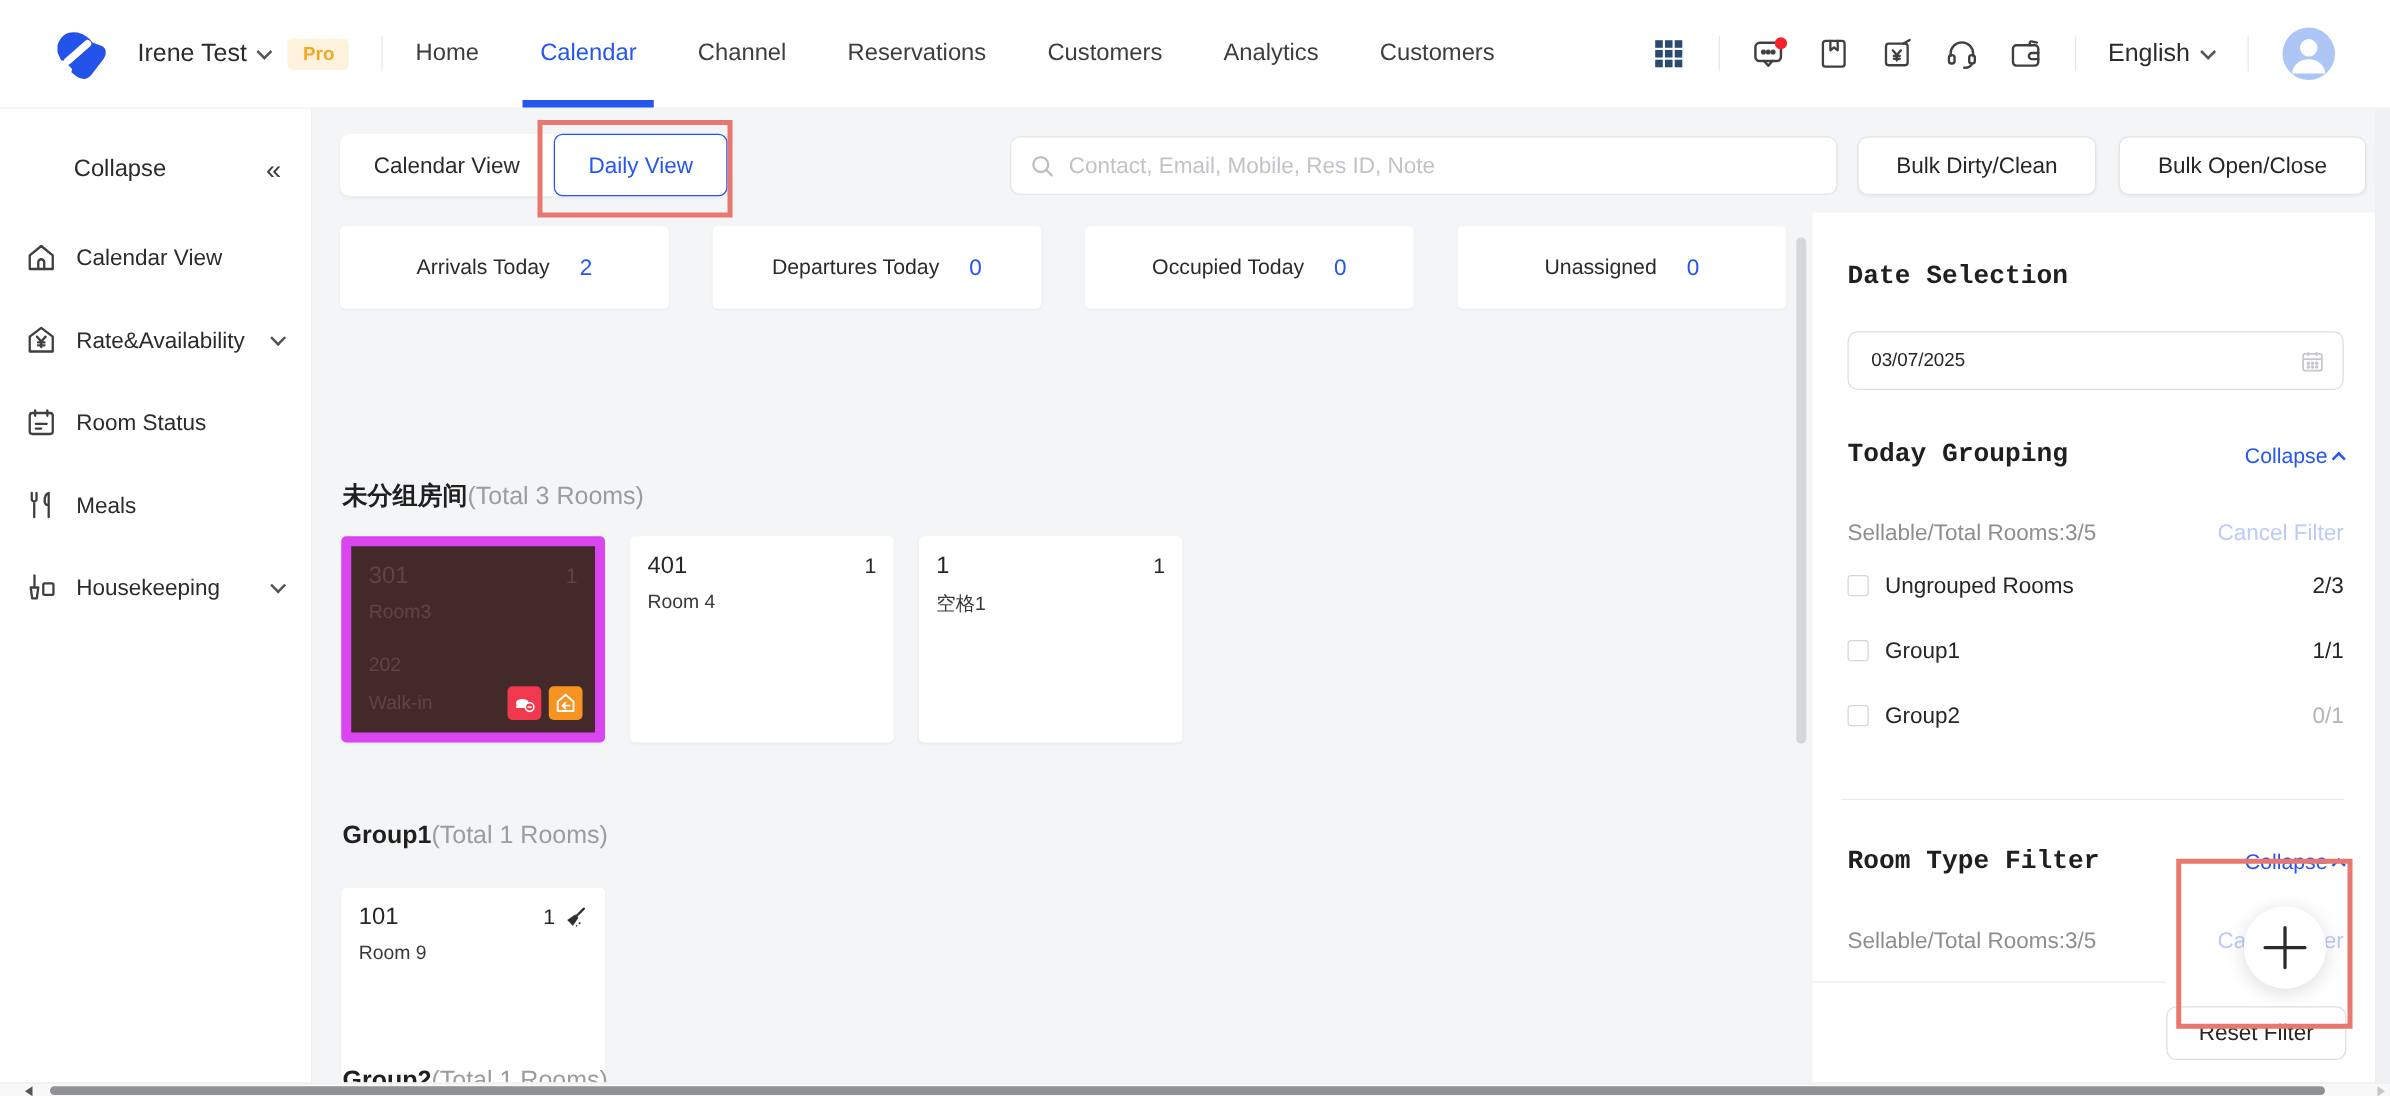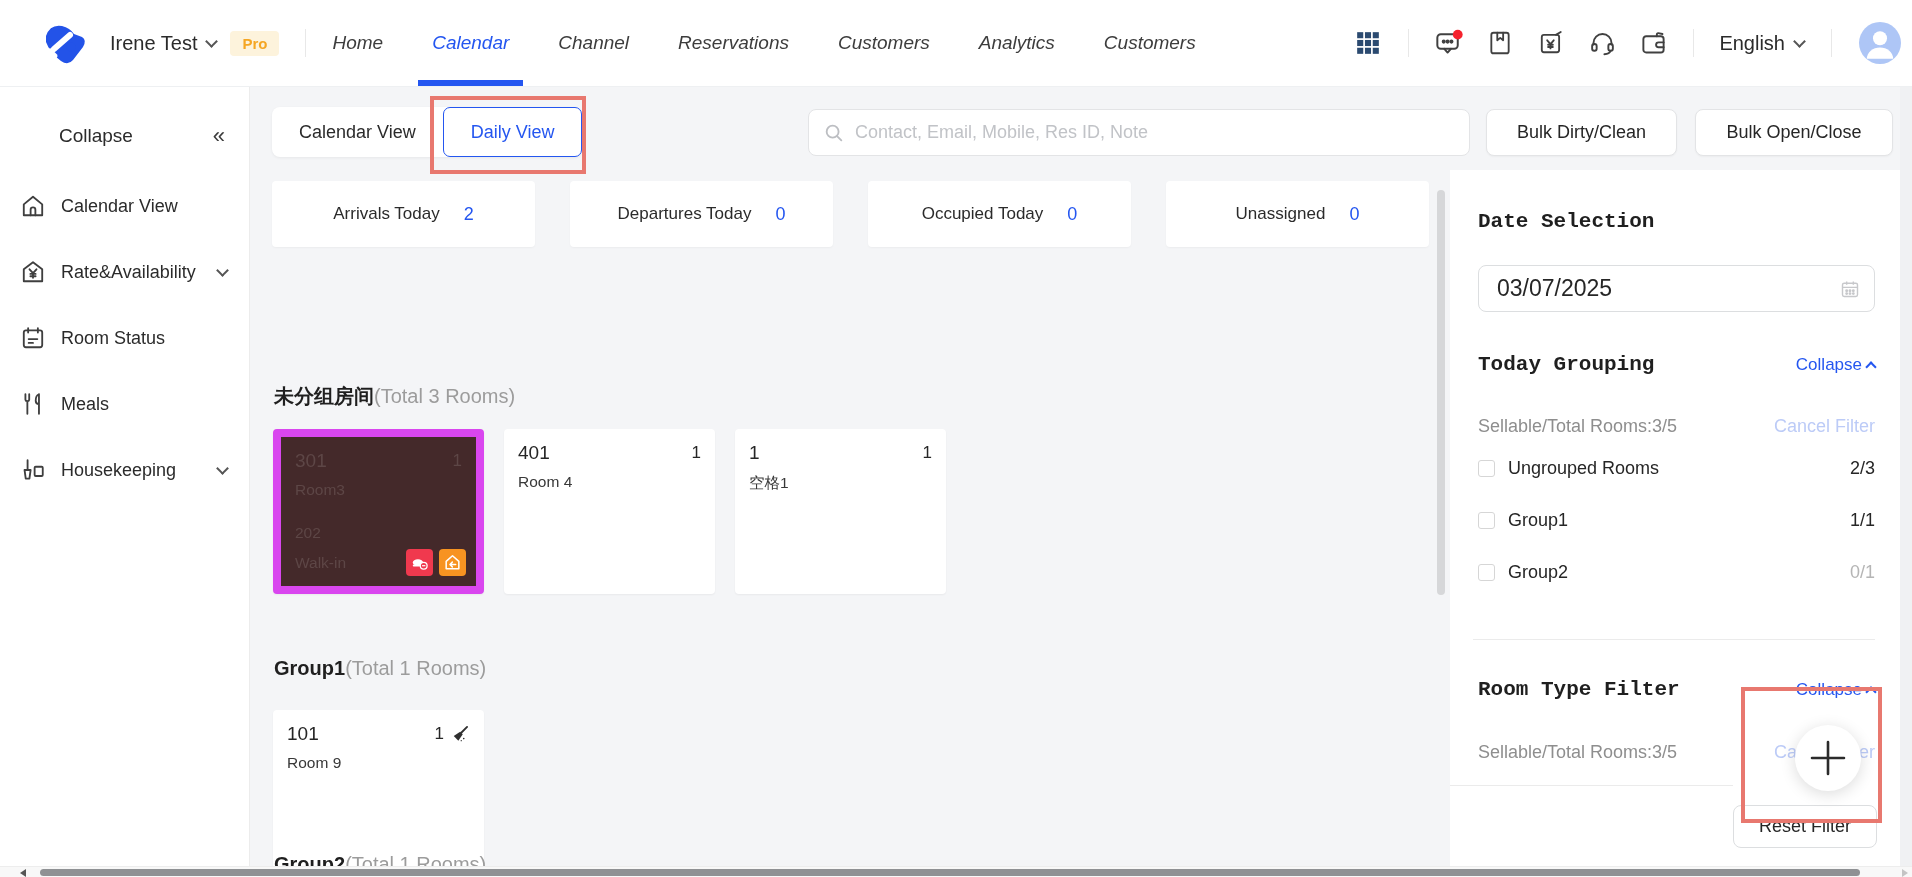--- a/index.html
+++ b/index.html
@@ -14,28 +14,28 @@
     border-bottom:1px solid #eef0f2; display:flex; align-items:center; z-index:10;
   }
   .logo { margin-left:40px; width:48px; height:46px; flex:0 0 auto; }
   .org { display:flex; align-items:center; margin-left:22px; gap:10px; cursor:pointer; }
   .org-name { font-size:20px; font-weight:500; color:#2b2b2b; }
   .chev { width:9px; height:9px; border-right:2px solid #555; border-bottom:2px solid #555;
           transform:rotate(45deg); margin-top:-4px; }
   .pro-badge { margin-left:14px; background:#fdf3dc; color:#f5a623; font-weight:700;
     font-size:15px; padding:4px 12px; border-radius:4px; }
   .nav-divider { width:1px; height:28px; background:#e8e8e8; margin:0 26px; }
-  .nav-links { display:flex; align-items:center; gap:49px; height:100%;font-style:italic; }
+  .nav-links { display:flex; align-items:center; gap:49px; height:100%; }
   .nav-link { position:relative; font-size:19px; color:#3d3d3d; height:100%;
     display:flex; align-items:center; cursor:pointer; }
   .nav-link.active { color:#2456f0; font-weight:500; }
   .nav-link.active::after { content:''; position:absolute; left:-14px; right:-14px;
     bottom:0; height:6px; background:#2456f0; }
   .nav-right { position:absolute; right:0; top:0; height:100%; display:flex;
-    align-items:center; gap:21px; padding-right:11px; }
+    align-items:center; gap:21px; padding-right:44px; }
   .icon-btn { width:30px; height:30px; display:flex; align-items:center;
     justify-content:center; cursor:pointer; position:relative; }
   .lang { display:flex; align-items:center; gap:10px; font-size:20px; color:#2b2b2b; cursor:pointer; }
   .avatar { width:42px; height:42px; border-radius:50%; background:#aec6f6; overflow:hidden; cursor:pointer; }
 
   
   .sidebar { position:absolute; left:0; top:87px; bottom:0; width:250px; background:#fff;
     border-right:1px solid #ececec; z-index:5; }
   .collapse-row { display:flex; align-items:center; justify-content:space-between;
     padding:0 24px 0 59px; height:50px; margin-top:24px; cursor:pointer; }
@@ -109,21 +109,21 @@
     border-top:4px solid transparent; border-bottom:4px solid transparent; border-left:6px solid #c4c4c4; }
 
   
   .rightpanel { position:absolute; left:1450px; right:12px; top:170px; bottom:0;
     background:#fff; z-index:6; padding:0 25px 0 28px; }
   .panel-title { font-size:21px; font-weight:700; color:#1f1f1f;font-family:Liberation Mono, monospace; }
   .date-title { position:absolute; left:28px; top:40px; }
   .date-input { position:absolute; left:28px; top:95px; width:397px; height:47px;
     border:1px solid #dcdee0; border-radius:8px; display:flex; align-items:center;
     padding:0 14px 0 18px; cursor:pointer; }
-  .date-value { font-size:23px; color:#262626; flex:1; }
+  .date-value { font-size:15px; color:#262626; flex:1; }
   .panel-sec-head { position:absolute; left:28px; right:25px; display:flex;
     justify-content:space-between; align-items:center; }
   .collapse-link { color:#2456f0; font-size:17px; display:flex; align-items:center;
     gap:5px; cursor:pointer; }
   .chev-up-blue { width:8px; height:8px; border-right:2px solid #2456f0;
     border-bottom:2px solid #2456f0; transform:rotate(-135deg); margin-top:5px; }
   .sellable-row { position:absolute; left:28px; right:25px; display:flex;
     justify-content:space-between; align-items:center; font-size:18px; }
   .sellable-label { color:#8e8e8e; }
   .cancel-link { color:#bccbf7; cursor:pointer; }

